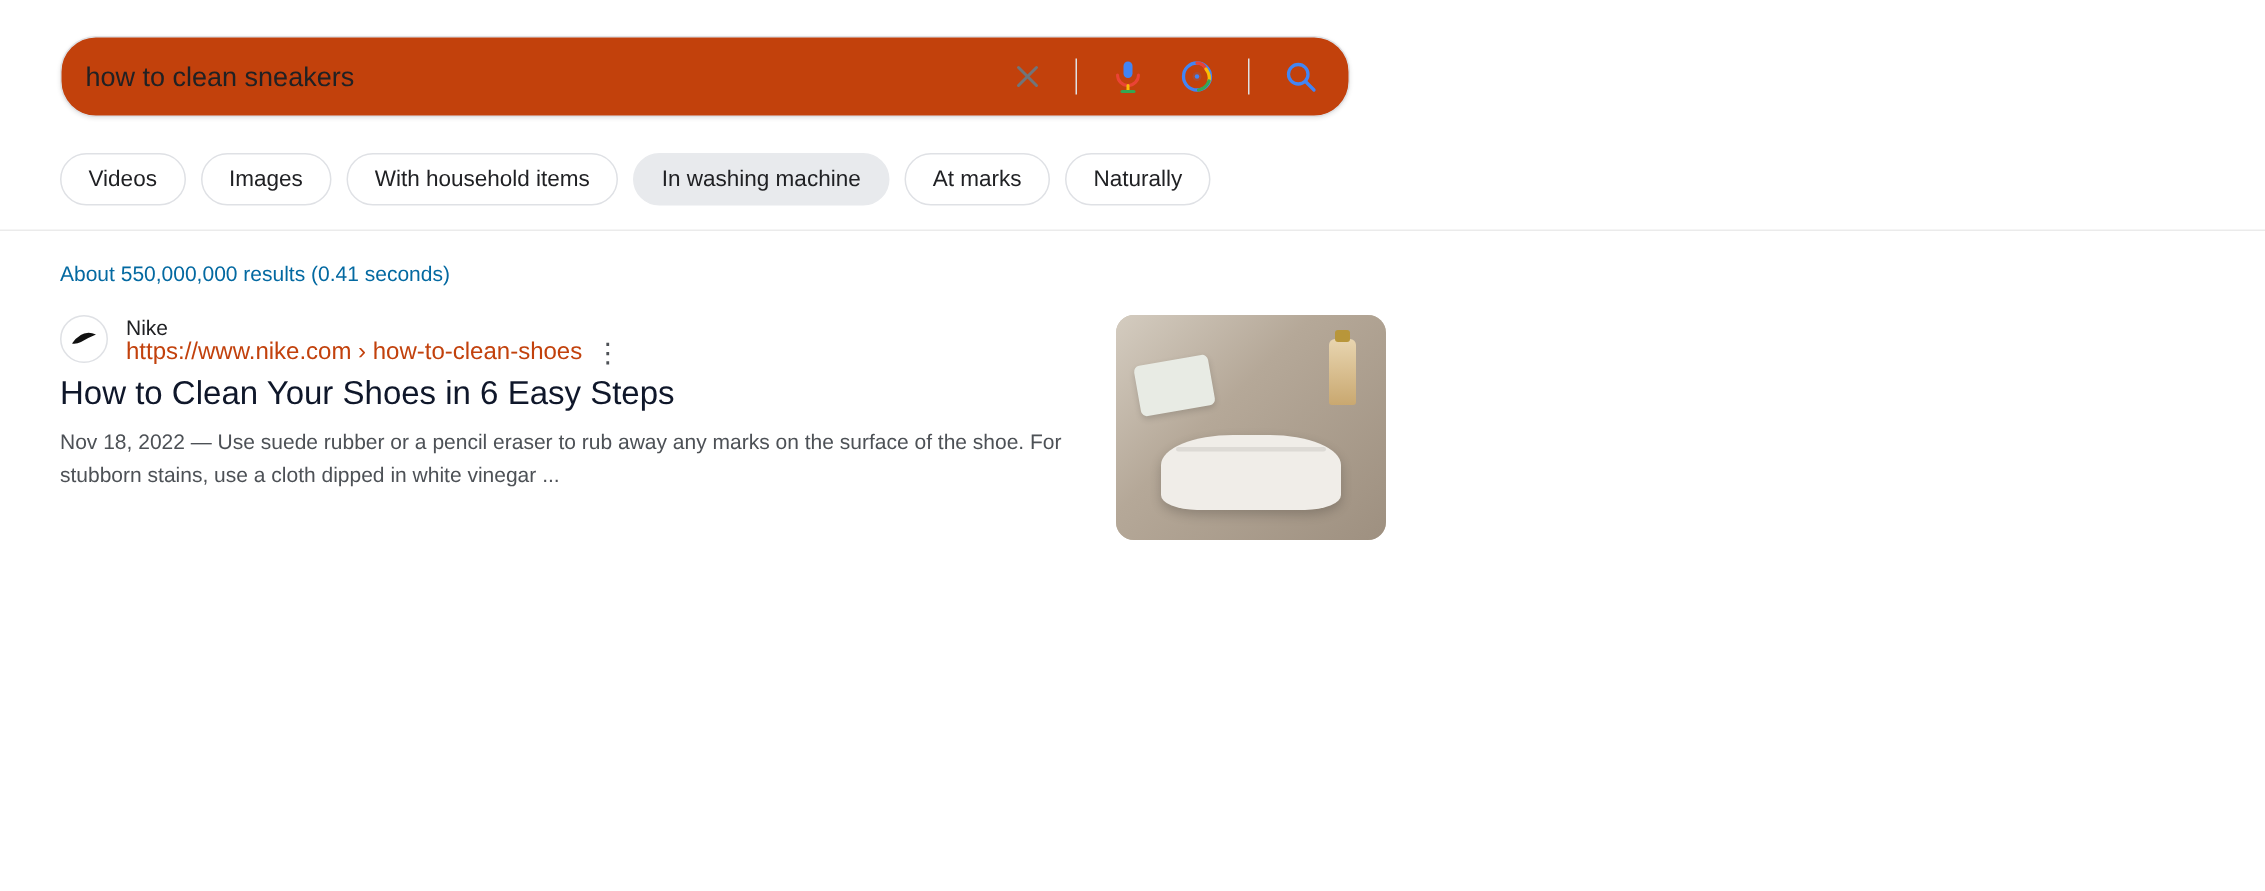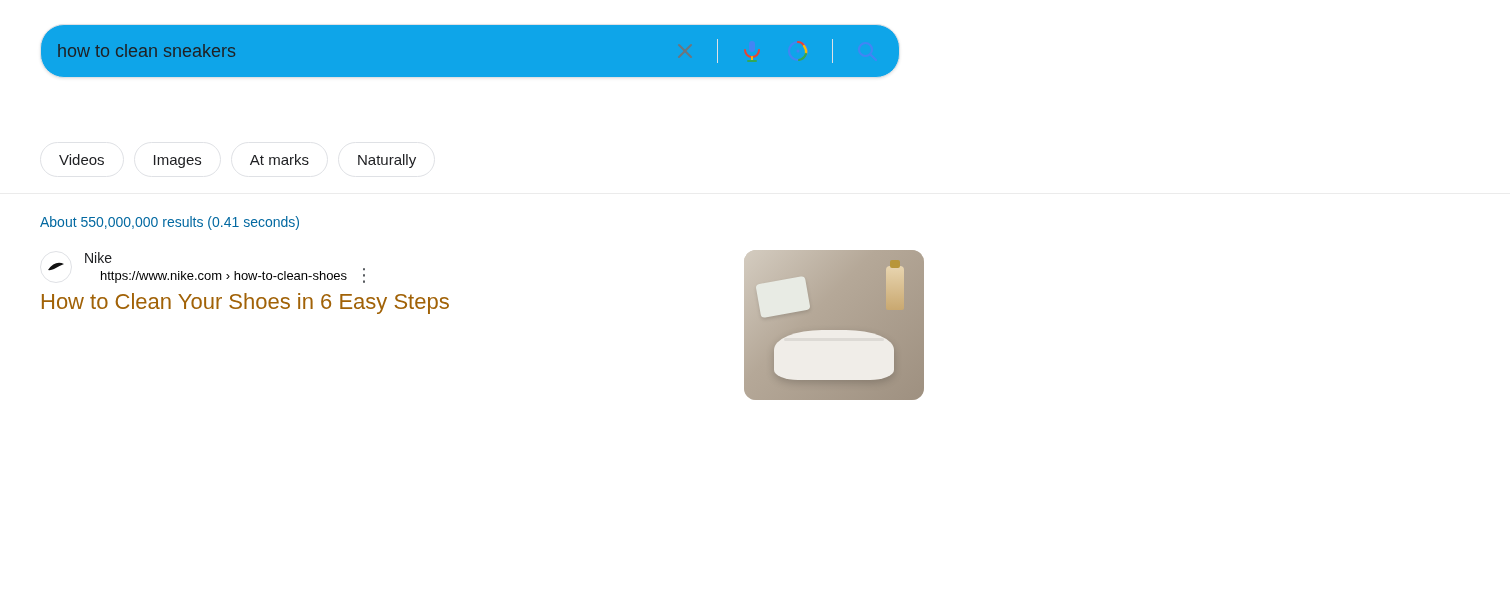--- a/index.html
+++ b/index.html
@@ -17,21 +17,21 @@
       align-items: center;
     }
 
     .search-bar {
       display: flex;
       align-items: center;
       border: 1px solid #dfe1e5;
       border-radius: 24px;
       padding: 10px 16px;
       width: 860px;
-      background: #0ea5e9;
+      background: #c2410c;
       box-shadow: 0 1px 3px rgba(0,0,0,0.1);
     }
 
     .search-input {
       flex: 1;
       border: none;
       outline: none;
       font-size: 18px;
       color: #202124;
       background: transparent;
@@ -87,21 +87,20 @@
       align-items: center;
       padding: 8px 18px;
       border: 1px solid #dfe1e5;
       border-radius: 20px;
       font-size: 15px;
       color: #202124;
       cursor: pointer;
       white-space: nowrap;
       background: #fff;
       text-decoration: none;
-      margin-top: 40px;
     }
 
     .chip.active {
       background: #e8eaed;
       border-color: #e8eaed;
     }
 
     
     .hr {
       border: none;
@@ -124,21 +123,20 @@
       align-items: flex-start;
     }
 
     .result-main {
       flex: 1;
       max-width: 680px;
     }
 
     .site-info {
       display: flex;
-      align-items: center;
       gap: 12px;
       margin-bottom: 4px;
     }
 
     .favicon {
       width: 32px;
       height: 32px;
       border-radius: 50%;
       border: 1px solid #dfe1e5;
       display: flex;
@@ -159,38 +157,37 @@
       font-weight: 400;
     }
 
     .site-url-row {
       display: flex;
       align-items: center;
       gap: 6px;
     }
 
     .site-url {
-      font-size: 13px;
-      color: #000000;
-      margin-left: 16px;
+      font-size: 16px;
+      color: #c2410c;
     }
 
     .more-btn {
       background: none;
       border: none;
       cursor: pointer;
       color: #4d5156;
       font-size: 18px;
       line-height: 1;
       padding: 0 2px;
     }
 
     .result-title {
       font-size: 22px;
-      color: #a16207;
+      color: #0f172a;
       cursor: pointer;
       margin-bottom: 6px;
       line-height: 1.3;
     }
 
     .result-snippet {
       font-size: 14px;
       color: #4d5156;
       line-height: 1.58;
     }
@@ -312,20 +309,26 @@
     </div>
   </div>
 </div>
 
 <div class="filter-chips">
   <a class="chip">
     <span>Videos</span>
   </a>
   <a class="chip">
     <span>Images</span>
+  </a>
+  <a class="chip">
+    <span>With household items</span>
+  </a>
+  <a class="chip active">
+    <span>In washing machine</span>
   </a>
   <a class="chip">
     <span>At marks</span>
   </a>
   <a class="chip">
     <span>Naturally</span>
   </a>
 </div>
 
 <hr class="hr">
@@ -352,20 +355,23 @@
             <span>⋮</span>
           </button>
         </div>
       </div>
     </div>
 
     <div class="result-title">
       <span>How to Clean Your Shoes in 6 Easy Steps</span>
     </div>
 
+    <div class="result-snippet">
+      <span>Nov 18, 2022 — Use suede rubber or a pencil eraser to rub away any marks on the surface of the shoe. For stubborn stains, use a cloth dipped in white vinegar ...</span>
+    </div>
   </div>
 
   <div class="result-thumbnail">
     <div class="thumb-bg">
       <div class="thumb-cloth"></div>
       <div class="thumb-bottle"></div>
       <div class="thumb-shoe"></div>
     </div>
   </div>
 </div>

